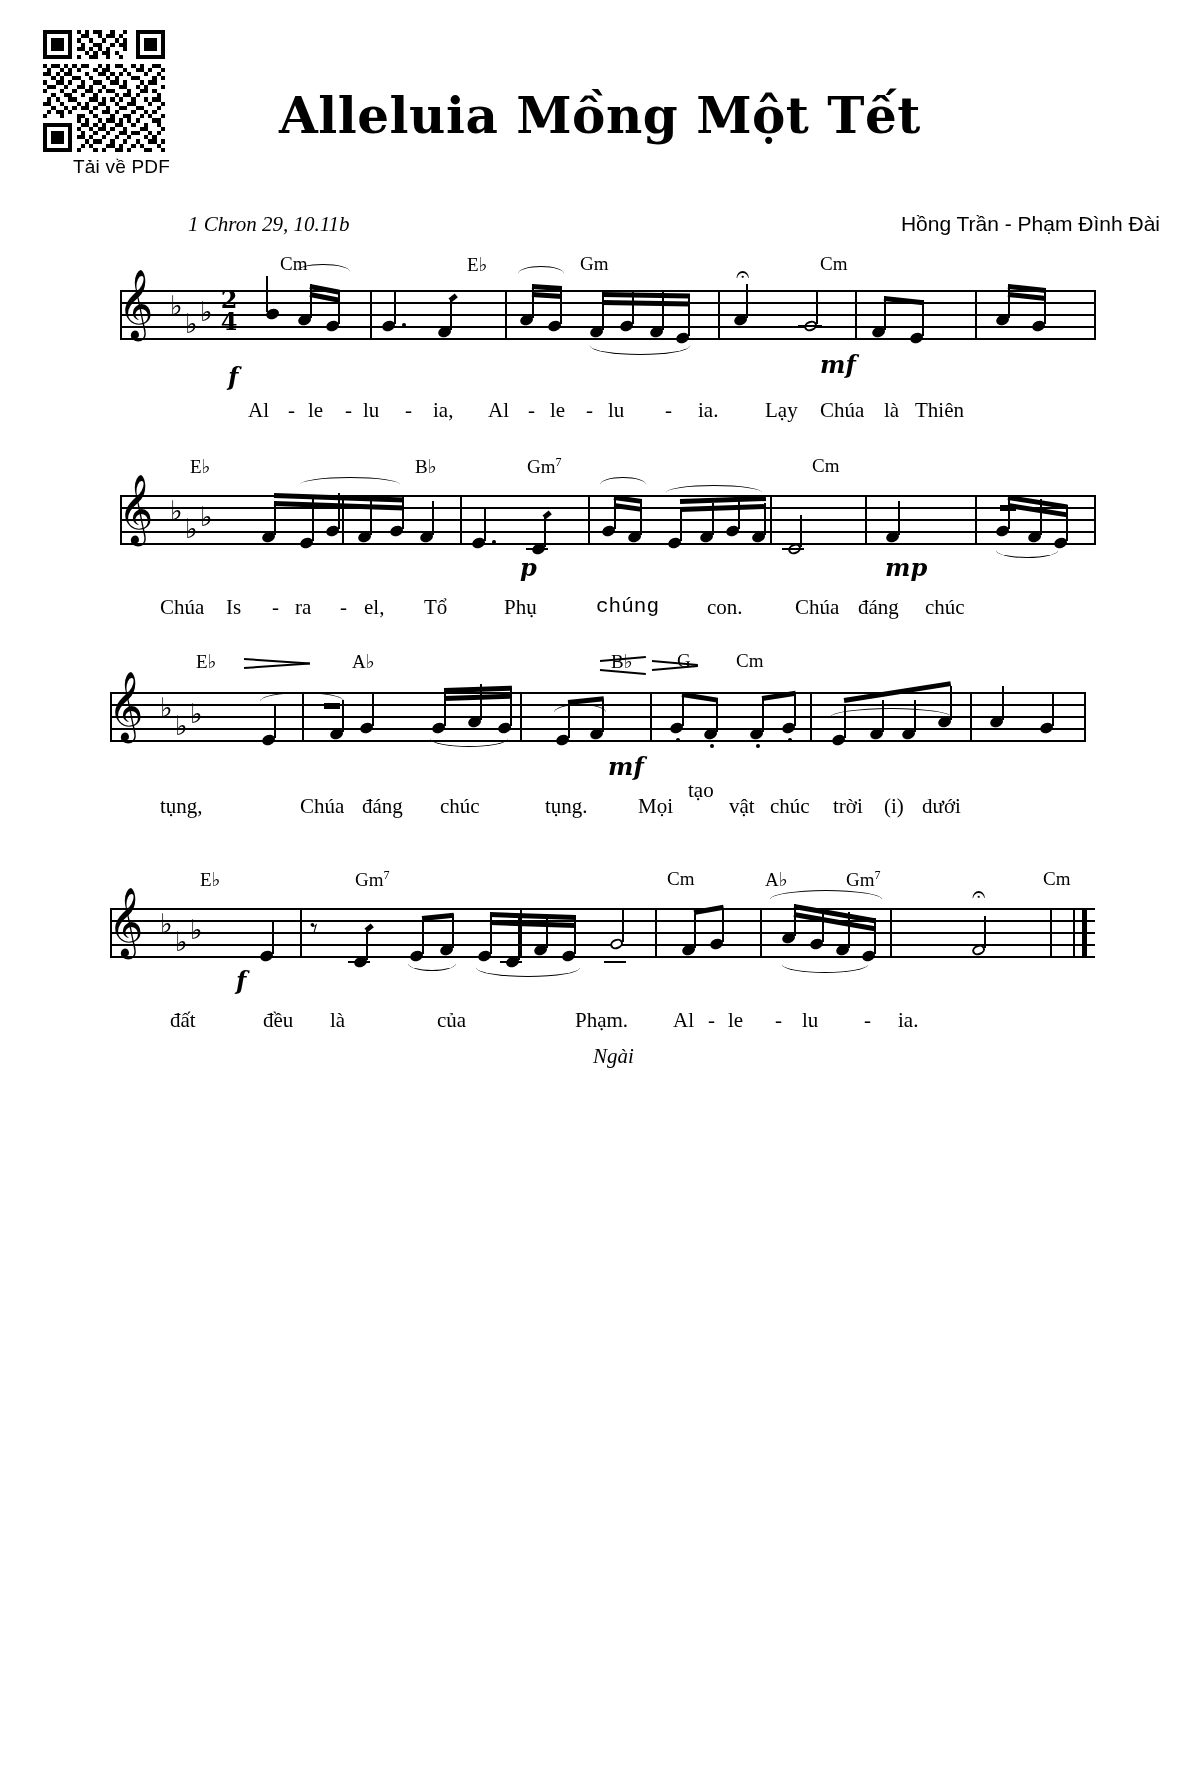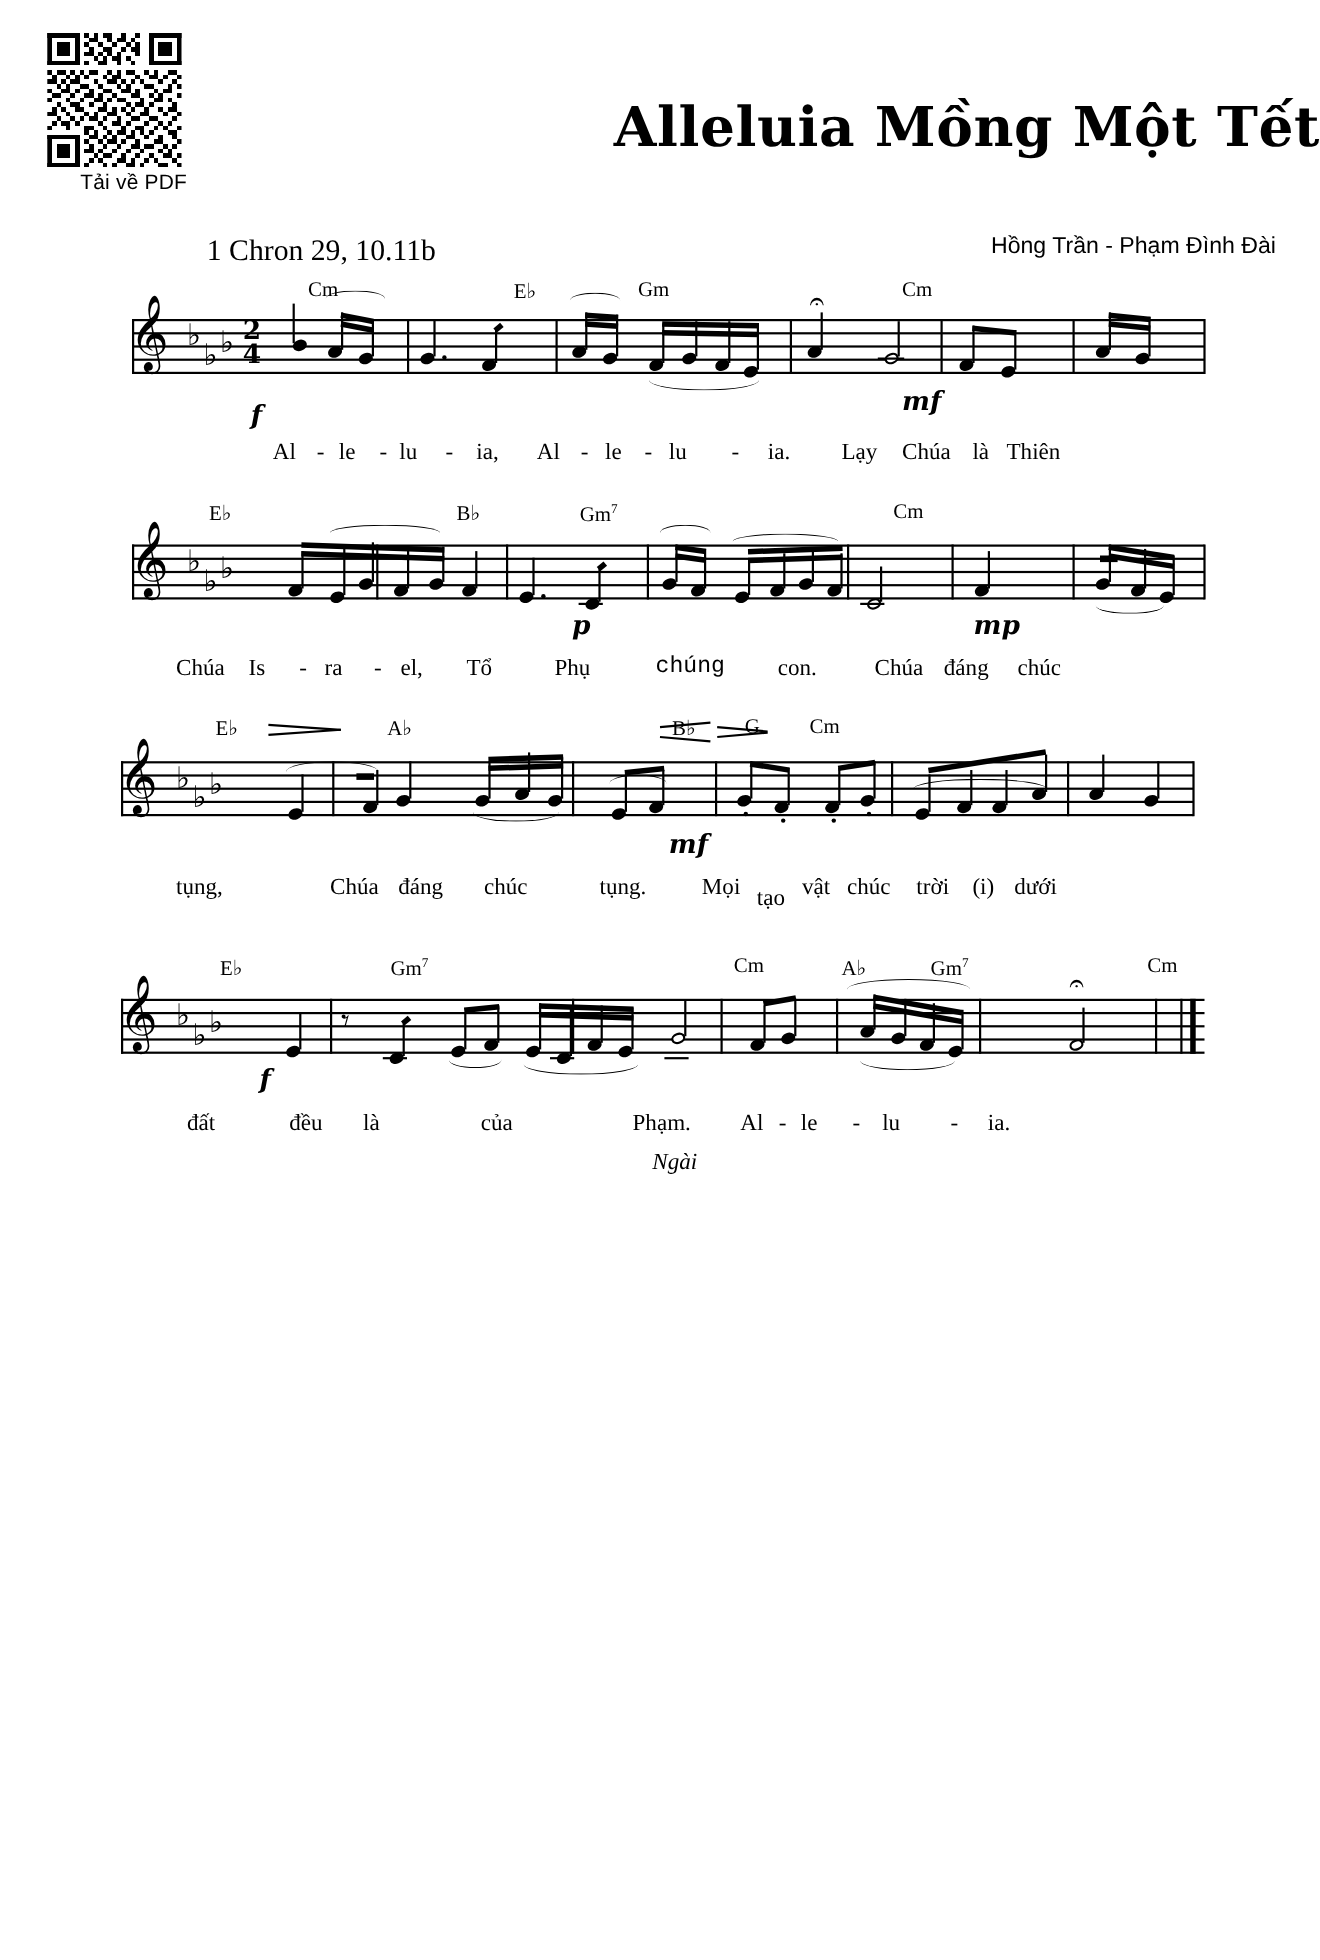--- a/index.html
+++ b/index.html
@@ -43,32 +43,33 @@
     color: #000;
     letter-spacing: 0.2px;
   }
 
   
   .title {
     position: absolute;
     left: 0;
     top: 86px;
     width: 1200px;
-    text-align: right;
+    text-align: center;
     font-family: "DejaVu Serif", serif;
     font-weight: bold;
     font-size: 50px;
     letter-spacing: 0.5px;
   }
   .scripture {
     position: absolute;
     left: 188px;
     top: 212px;
     font-family: "Liberation Serif", serif;
-    font-size: 27px;
+    font-style: italic;
+    font-size: 21px;
   }
   .composer {
     position: absolute;
     right: 40px;
     top: 212px;
     font-family: "Liberation Sans", sans-serif;
     font-size: 21px;
   }
 
   
@@ -803,21 +804,21 @@
     </div>
 
     <div class="dyn" style="left:608px; top:70px;">mf</div>
 
     <div class="lyric" style="left:160px; top:112px;">tụng,</div>
     <div class="lyric" style="left:300px; top:112px;">Chúa</div>
     <div class="lyric" style="left:362px; top:112px;">đáng</div>
     <div class="lyric" style="left:440px; top:112px;">chúc</div>
     <div class="lyric" style="left:545px; top:112px;">tụng.</div>
     <div class="lyric" style="left:638px; top:112px;">Mọi</div>
-    <div class="lyric" style="left:688px; top:122px;text-align:right;">tạo</div>
+    <div class="lyric" style="left:688px; top:96px;text-align:right;">tạo</div>
     <div class="lyric" style="left:729px; top:112px;">vật</div>
     <div class="lyric" style="left:770px; top:112px;">chúc</div>
     <div class="lyric" style="left:833px; top:112px;">trời</div>
     <div class="lyric" style="left:884px; top:112px;">(i)</div>
     <div class="lyric" style="left:922px; top:112px;">dưới</div>
   </div>
 
   <div class="system" style="top:898px;">
 
     <div class="chord" style="left:200px; top:-30px;">E♭</div>

